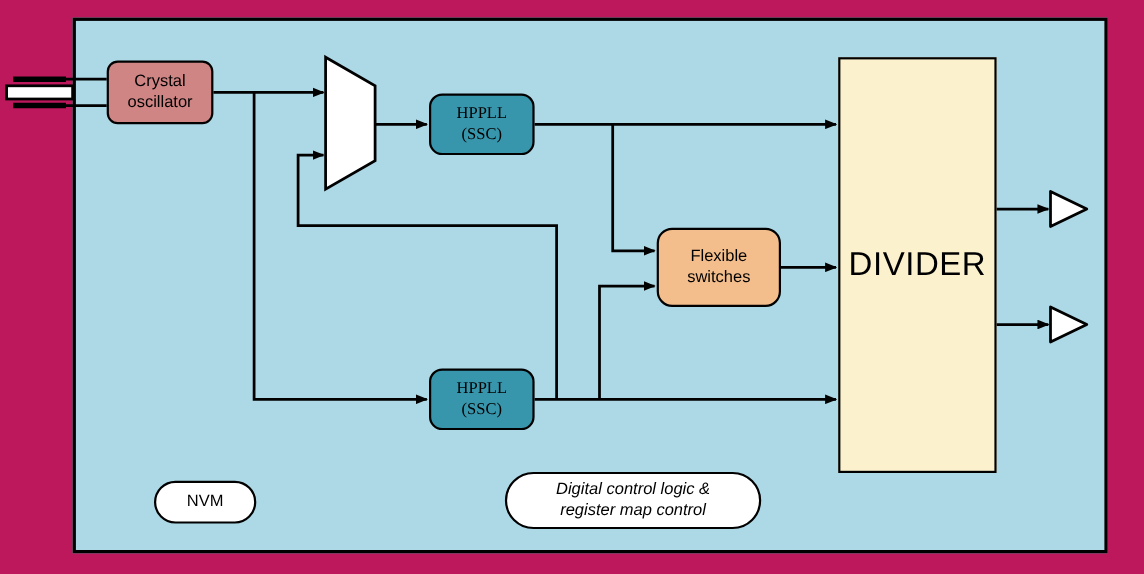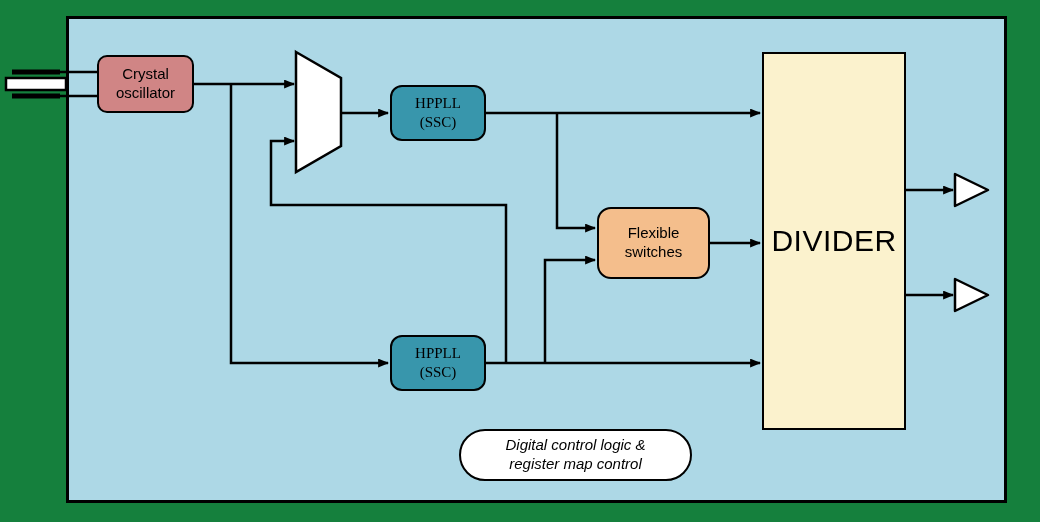--- a/index.html
+++ b/index.html
@@ -1,21 +1,21 @@
 <!DOCTYPE html>
 <html><head>
 <meta charset="utf-8">
 <style>
   * { margin: 0; padding: 0; box-sizing: border-box; }
   html, body { background: #ffffff; font-family: "Liberation Sans", sans-serif; }
   .stage {
     position: relative;
     width: 1040px;
     height: 522px;
-    background: #15803d;
+    background: #be185d;
     overflow: hidden;
   }
   .chip {
     position: absolute;
     left: 66px; top: 16px;
     width: 941px; height: 487px;
     background: #ADD8E6;
     border: 3px solid #000;
     z-index: 0;
   }
@@ -96,18 +96,19 @@
 (SSC)</div>
 
   <div class="block pll pll2">HPPLL
 (SSC)</div>
 
   <div class="block switches">Flexible
 switches</div>
 
   <div class="block divider">DIVIDER</div>
 
+  <div class="pill nvm">NVM</div>
 
 
   <div class="pill digital">Digital control logic &amp;
 register map control</div>
 
 </div>
 
 </body></html>

